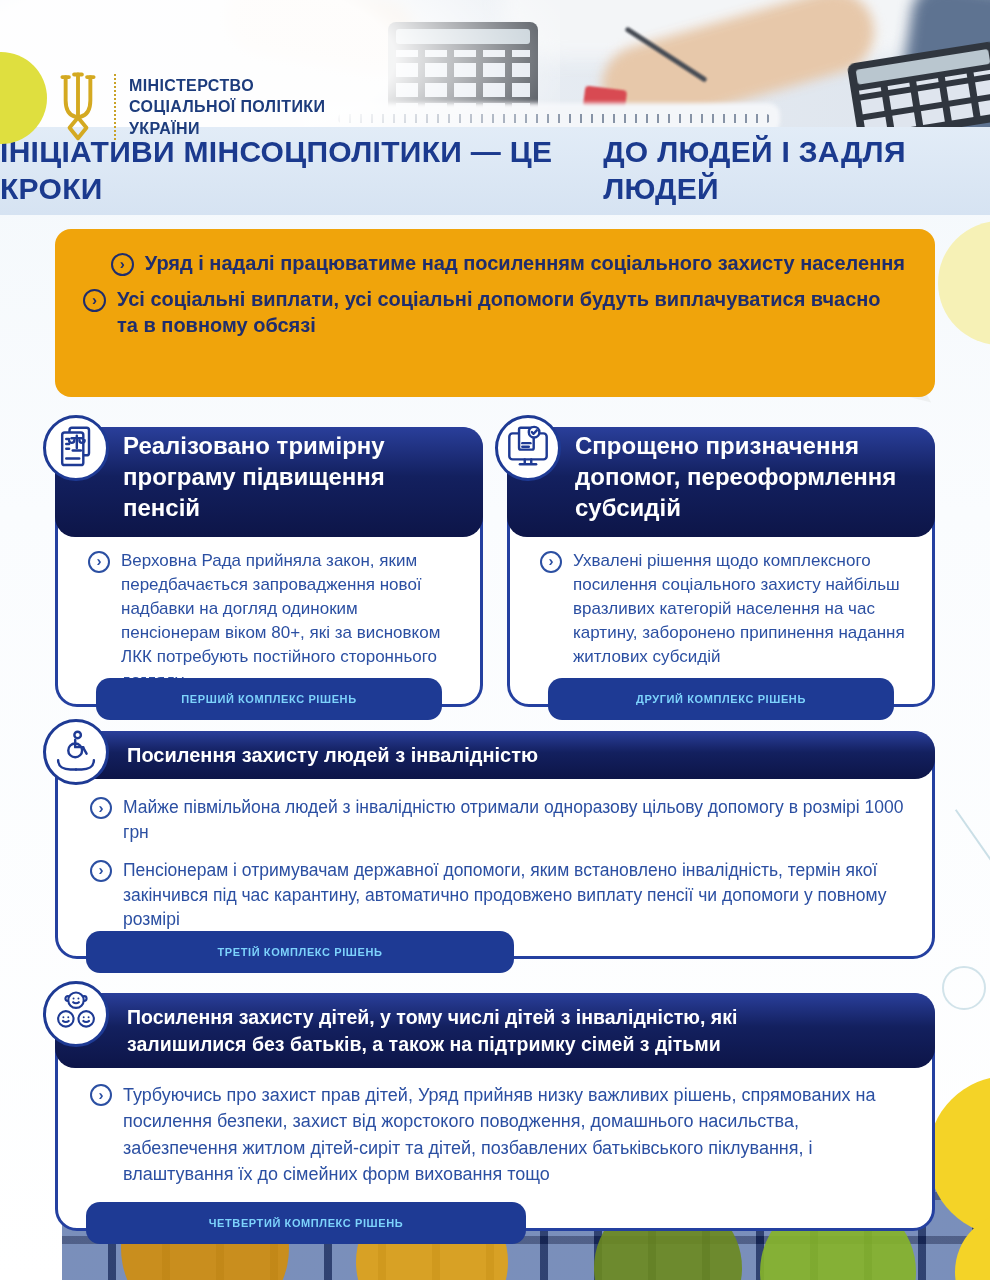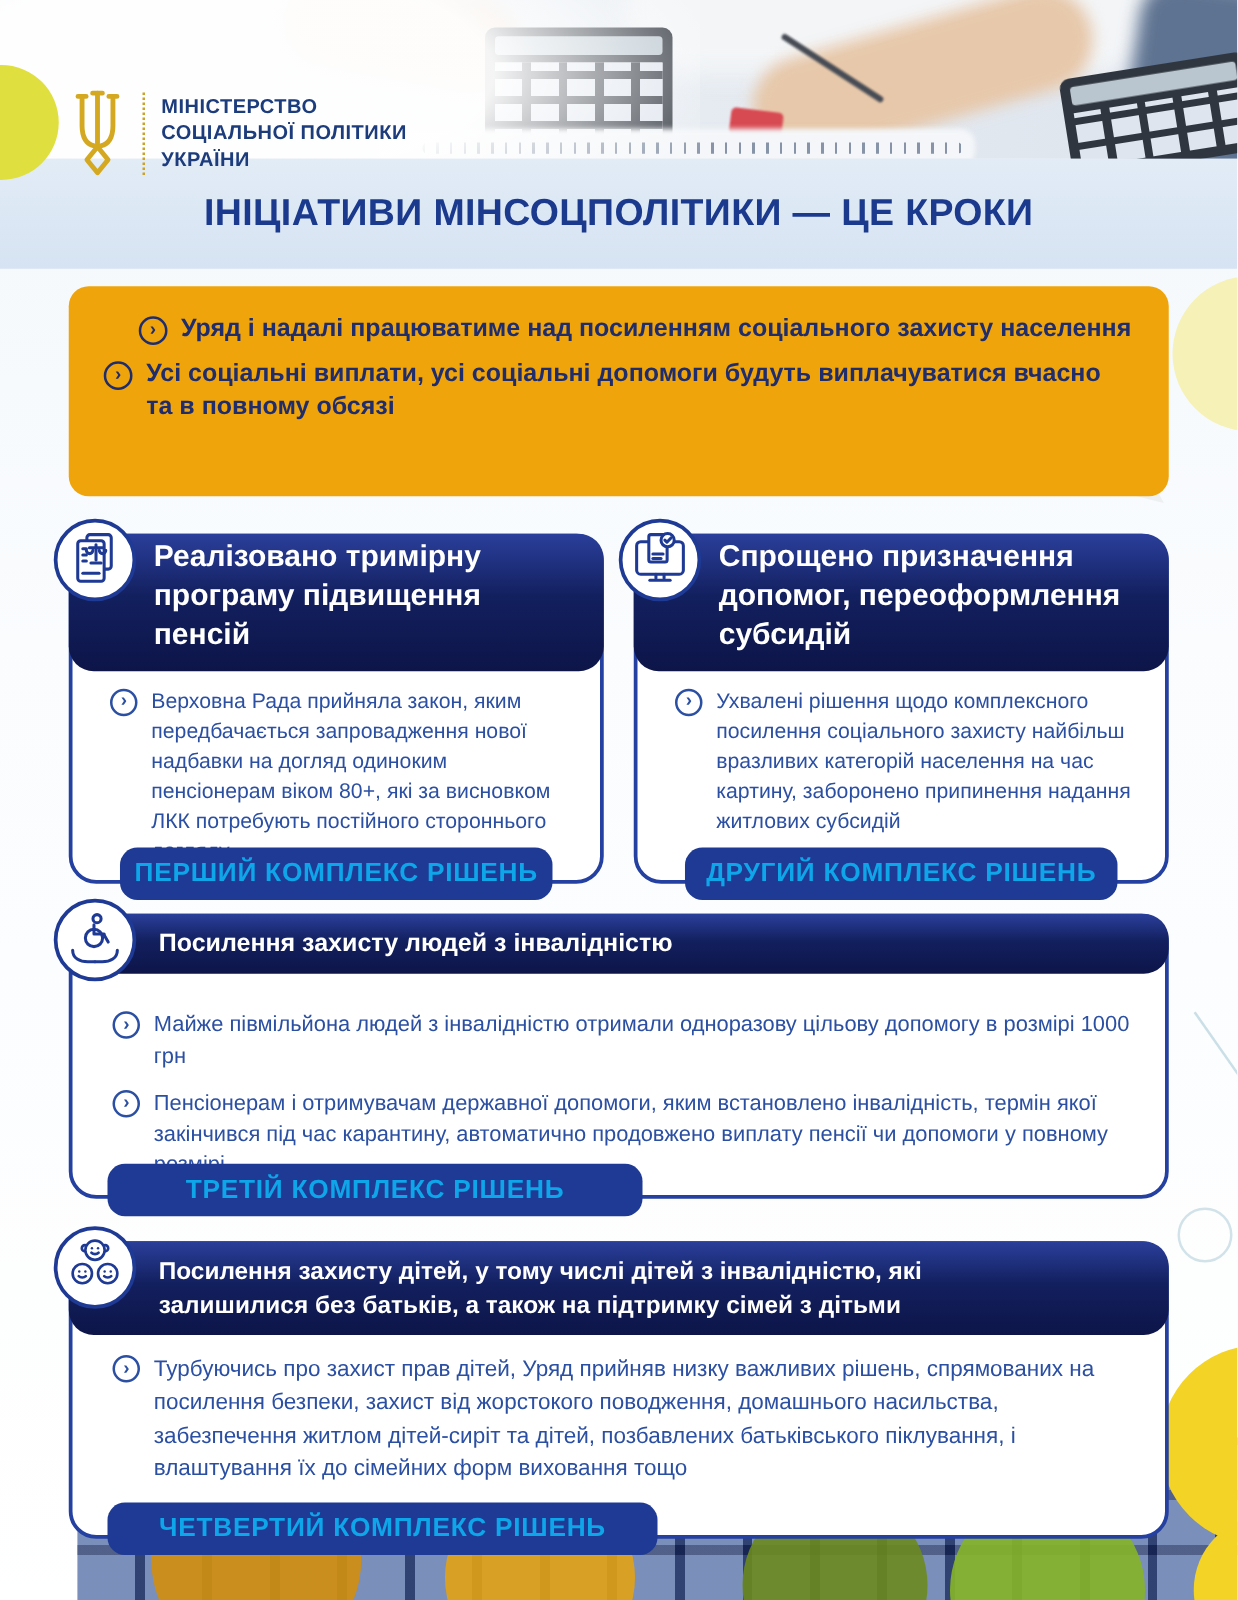--- a/index.html
+++ b/index.html
@@ -62,33 +62,33 @@
   
   .card{position:absolute;box-sizing:border-box;background:#fff;border:3px solid #2440a0;border-radius:22px;z-index:4;}
   .card-head{position:relative;margin:-3px -3px 0 -3px;background:linear-gradient(180deg,#2a3f9b 0%,#13205f 45%,#0d1548 100%);
     border-radius:20px;color:#fff;font-weight:700;box-sizing:border-box;}
   .icon-circle{position:absolute;left:-15px;top:-15px;width:66px;height:66px;background:#fff;border:3px solid #1e3a94;
     border-radius:50%;box-sizing:border-box;display:flex;align-items:center;justify-content:center;z-index:6;}
   .icon-circle svg{width:52px;height:52px;}
   .card-body{display:flex;flex-direction:column;}
   .cbullet{display:flex;gap:11px;color:#2b4fa2;font-weight:500;}
   .cbullet .bt{width:18px;height:18px;border-width:2px;margin-top:2px;}
-  .badge{position:absolute;height:42px;background:#1e3a94;border-radius:14px;color:#0ea5e9;
-    font-size:21px;font-weight:700;letter-spacing:.6px;display:flex;align-items:center;justify-content:center;z-index:5;}
+  .badge{position:absolute;height:42px;background:#1e3a94;border-radius:14px;color:#7dd3fc;
+    font-size:11px;font-weight:700;letter-spacing:.6px;display:flex;align-items:center;justify-content:center;z-index:5;}
 
   .card1{left:55px;top:427px;width:428px;height:280px;}
   .card2{left:507px;top:427px;width:428px;height:280px;}
   .card1 .card-head,.card2 .card-head{font-size:24px;line-height:1.3;padding:3px 20px 13px 68px;}
   .card1 .card-body,.card2 .card-body{padding:12px 20px 0 30px;gap:12px;}
   .card1 .cbullet,.card2 .cbullet{font-size:17px;line-height:1.42;}
   .card1 .badge,.card2 .badge{left:50%;transform:translateX(-50%);bottom:-16px;width:82%;}
 
   .card3{left:55px;top:731px;width:880px;height:228px;}
   .card3 .card-head{font-size:20px;line-height:1.3;padding:11px 20px 11px 72px;}
-  .card3 .card-body{padding:28px 26px 0 32px;gap:13px;}
+  .card3 .card-body{padding:16px 26px 0 32px;gap:13px;}
   .card3 .cbullet{font-size:17.5px;line-height:1.42;}
   .card3 .badge{left:28px;bottom:-17px;width:428px;}
 
   .card4{left:55px;top:993px;width:880px;height:238px;}
   .card4 .card-head{font-size:19.5px;line-height:1.36;padding:11px 24px 11px 72px;}
   .card4 .card-head .hd-inner{display:block;max-width:680px;}
   .card4 .card-body{padding:14px 26px 0 32px;}
   .card4 .cbullet{font-size:18px;line-height:1.47;}
   .card4 .badge{left:28px;bottom:-16px;width:440px;}
 
@@ -141,20 +141,21 @@
     <div class="logo-divider"></div>
     <div class="ministry">
       <div>МІНІСТЕРСТВО</div>
       <div>СОЦІАЛЬНОЇ ПОЛІТИКИ</div>
       <div>УКРАЇНИ</div>
     </div>
   </div>
 
   <div class="title-band">
     <div class="tl">ІНІЦІАТИВИ МІНСОЦПОЛІТИКИ — ЦЕ КРОКИ</div>
+    <div class="tl">ДО ЛЮДЕЙ І ЗАДЛЯ ЛЮДЕЙ</div>
   </div>
 
   <div class="circle dec-left-half"></div>
   <div class="circle dec-right-pale"></div>
   <div class="dec-roof"></div>
   <div class="dec-sketch1"></div>
   <div class="dec-sketch2"></div>
 
   <div class="kb-strip"></div>
   <div class="circle bc c-orange1"></div>

